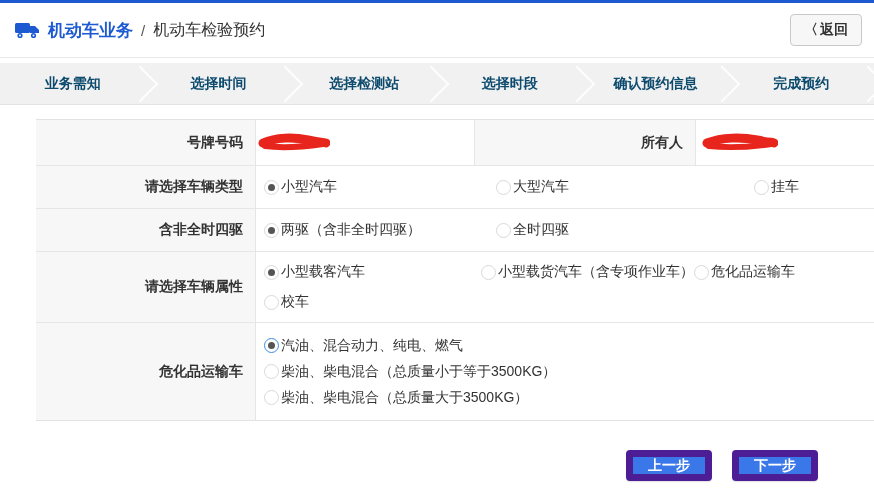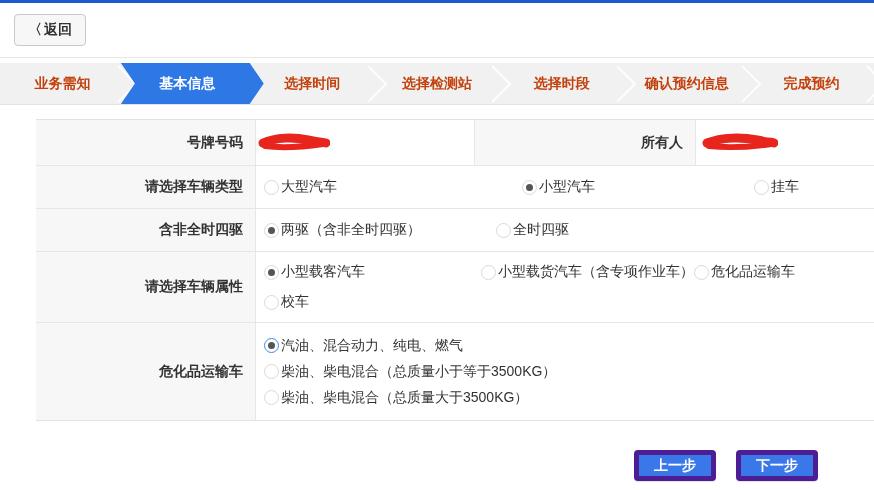--- a/index.html
+++ b/index.html
@@ -34,21 +34,21 @@
 
   
   .steps {
     margin-top:5px; height:42px; background:#f1f1f1;
     border-bottom:1px solid #e3e3e3;
     display:flex; position:relative;
   }
   .step {
     flex:1; position:relative;
     display:flex; align-items:center; justify-content:center;
-    color:#c2410c; font-weight:bold; font-size:14px; cursor:pointer;
+    color:#0c4a6e; font-weight:bold; font-size:14px; cursor:pointer;
   }
   .step::after {
     content:''; position:absolute; right:-7px; top:50%;
     width:24px; height:24px; margin-top:-13px;
     border-top:2px solid #fdfdfd; border-right:2px solid #fdfdfd;
     transform:rotate(45deg); z-index:0;
   }
   .step .arrow-bg { display:none; }
   .step.active { color:#fff; }
   .step.active::after { display:none; }
@@ -94,45 +94,54 @@
   .opt.blue-ring .radio { border-color:#3d8ce4; }
   .w232 { width:232px; } .w258 { width:258px; }
   .w217 { width:217px; } .w213 { width:213px; }
   .attr-wrap { display:flex; flex-direction:column; justify-content:center; padding-left:8px; gap:12px;font-family:Liberation Serif, serif; }
   .attr-line { display:flex; align-items:center; }
   .fuel-wrap { display:flex; flex-direction:column; justify-content:center; padding-left:8px; gap:8px; }
 
   
   .footer { display:flex; justify-content:flex-end; gap:20px; padding-right:56px; margin-top:29px; }
   .step-btn {
-    background:#3a77e8; color:#fff; border:5px solid #4c1d95; border-radius:4px;
+    background:#3a77e8; color:#fff; border:7px solid #4c1d95; border-radius:4px;
     min-width:58px; height:31px; padding:0 15px;
     font-size:14px; font-weight:bold; cursor:pointer;
     box-shadow:0 1px 1px rgba(0,0,0,0.12);
   }
 </style>
 </head>
 <body>
 
 <div class="topline"></div>
 
 <div class="header">
+  <div class="crumbs">
+    <svg class="truck-icon" viewBox="0 0 26 20">
+      <rect x="1" y="3" width="15" height="10" rx="1.5" fill="#1d5ad2"></rect>
+      <path d="M16 6 h5 l4 4 v3 h-9 z" fill="#1d5ad2"></path>
+      <circle cx="6" cy="15.5" r="2.6" fill="#1d5ad2"></circle>
+      <circle cx="19.5" cy="15.5" r="2.6" fill="#1d5ad2"></circle>
+      <circle cx="6" cy="15.5" r="1" fill="#fff"></circle>
+      <circle cx="19.5" cy="15.5" r="1" fill="#fff"></circle>
+    </svg>
+    <span class="crumb-root">机动车业务</span>
+    <span class="crumb-sep">/</span>
+    <span class="crumb-cur">机动车检验预约</span>
+  </div>
   <button class="back-btn">
     <span class="back-chevron">〈</span>
     <span>返回</span>
   </button>
 </div>
 
 <div class="steps">
   <div class="step">
     <span class="step-label">业务需知</span>
-  </div>
-  <div class="step active">
-    <span class="arrow-bg"></span>
-      <span class="step-label">基本信息</span>
   </div>
   <div class="step">
     <span class="step-label">选择时间</span>
   </div>
   <div class="step">
     <span class="step-label">选择检测站</span>
   </div>
   <div class="step">
     <span class="step-label">选择时段</span>
   </div>
@@ -159,27 +168,27 @@
       <svg class="scribble owner" viewBox="0 0 76 20" preserveAspectRatio="none">
         <path d="M5 10 C 20 4, 40 4, 55 7 S 70 9, 72 10" stroke="#e8251c" stroke-width="9" fill="none" stroke-linecap="round"></path>
         <path d="M7 13 C 25 15, 48 14, 69 11" stroke="#e8251c" stroke-width="6" fill="none" stroke-linecap="round"></path>
       </svg>
     </div>
   </div>
 
   <div class="frow row-vtype">
     <div class="lbl-cell">请选择车辆类型</div>
     <div class="opts cols">
+      <label class="opt checked w232">
+        <span class="radio"></span>
+        <span>小型汽车</span>
+      </label>
       <label class="opt w258">
         <span class="radio"></span>
         <span>大型汽车</span>
-      </label>
-      <label class="opt checked w232">
-        <span class="radio"></span>
-        <span>小型汽车</span>
       </label>
       <label class="opt">
         <span class="radio"></span>
         <span>挂车</span>
       </label>
     </div>
   </div>
 
   <div class="frow row-dtype">
     <div class="lbl-cell">含非全时四驱</div>

